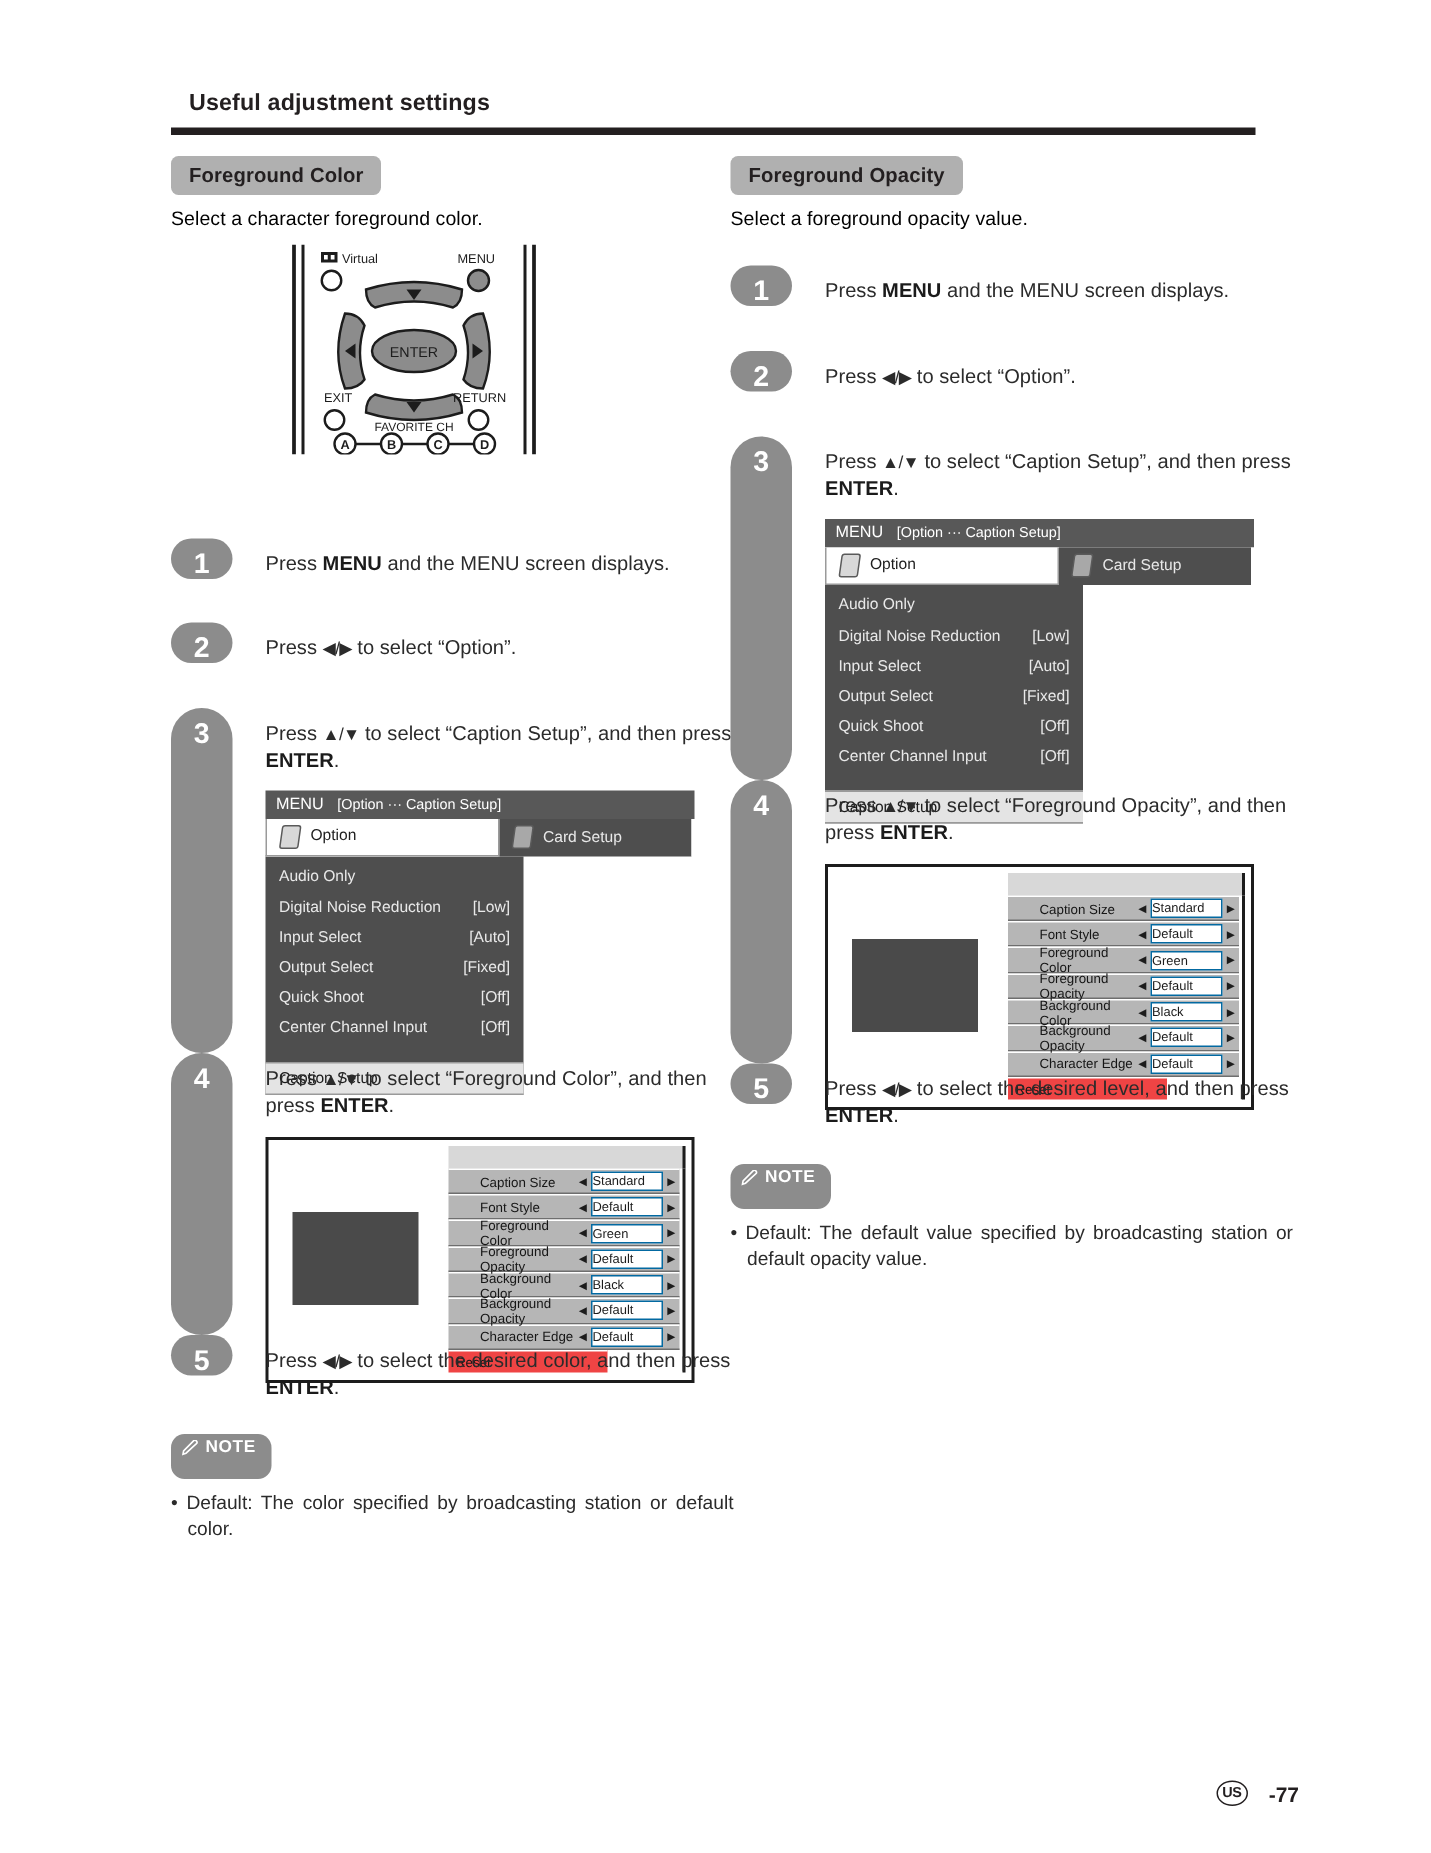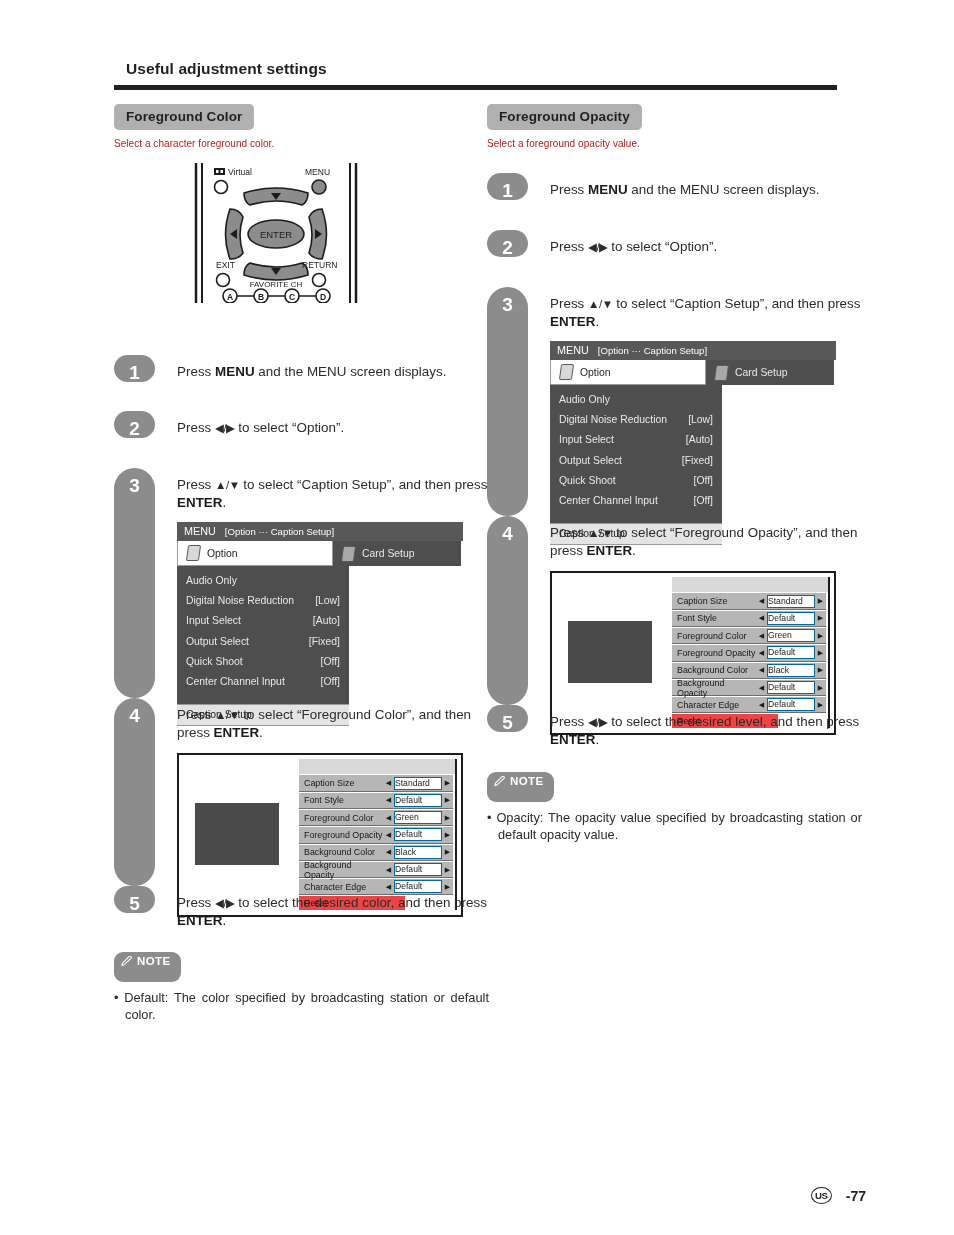--- a/index.html
+++ b/index.html
@@ -50,22 +50,22 @@
     background: #b0b0b0;
     color: #231f20;
     font-size: 13.5px;
     font-weight: bold;
     padding: 5px 12px 6px 12px;
     border-radius: 5px;
     letter-spacing: 0.1px;
   }
   .section-desc {
     margin-top: 8px;
-    font-size: 10px;
-    color: #b91c1c;
+    font-size: 13px;
+    color: #000000;
     letter-spacing: 0.05px;
   }
 
   
   .remote-wrap {
     position: absolute;
     left: 192px;
     top: 163px;
     width: 170px;
     height: 140px;
@@ -224,21 +224,21 @@
     height: 15.3px;
     background: #b6b6b6;
     border-top: 1px solid #ffffff;
     border-bottom: 1px solid #6e6e6e;
     font-size: 8.9px;
     color: #161616;
   }
   .cap-row .lbl {
     width: 84px;
     flex: 0 0 84px;
-    padding-left: 5px;
+    padding-left: 21px;
     box-sizing: border-box;
   }
   .cap-row .ar {
     width: 11px;
     flex: 0 0 11px;
     text-align: center;
     font-size: 7px;
     color: #1c1c1c;
   }
   .cap-row .val {
@@ -650,20 +650,20 @@
   </div>
 
   
   <div style="margin-top:10px">
     <div class="note-badge">
       <svg width="12" height="11" viewBox="0 0 12 11" xmlns="http://www.w3.org/2000/svg">
         <path d="M1 9.5 L3 8.8 L10.2 2.2 A1.4 1.4 0 0 0 8.2 0.4 L1.4 7.2 Z" fill="none" stroke="#ffffff" stroke-width="1.1"></path>
       </svg>
       <span>NOTE</span>
     </div>
-    <div class="note-text">• Opacity: The opacity value specified by broadcasting station or default opacity value.</div>
+    <div class="note-text">• Default: The default value specified by broadcasting station or default opacity value.</div>
   </div>
 </div>
 
 <div class="footer">
   <span class="us-circle">US</span>
   <span>-77</span>
 </div>
 
 </body></html>

